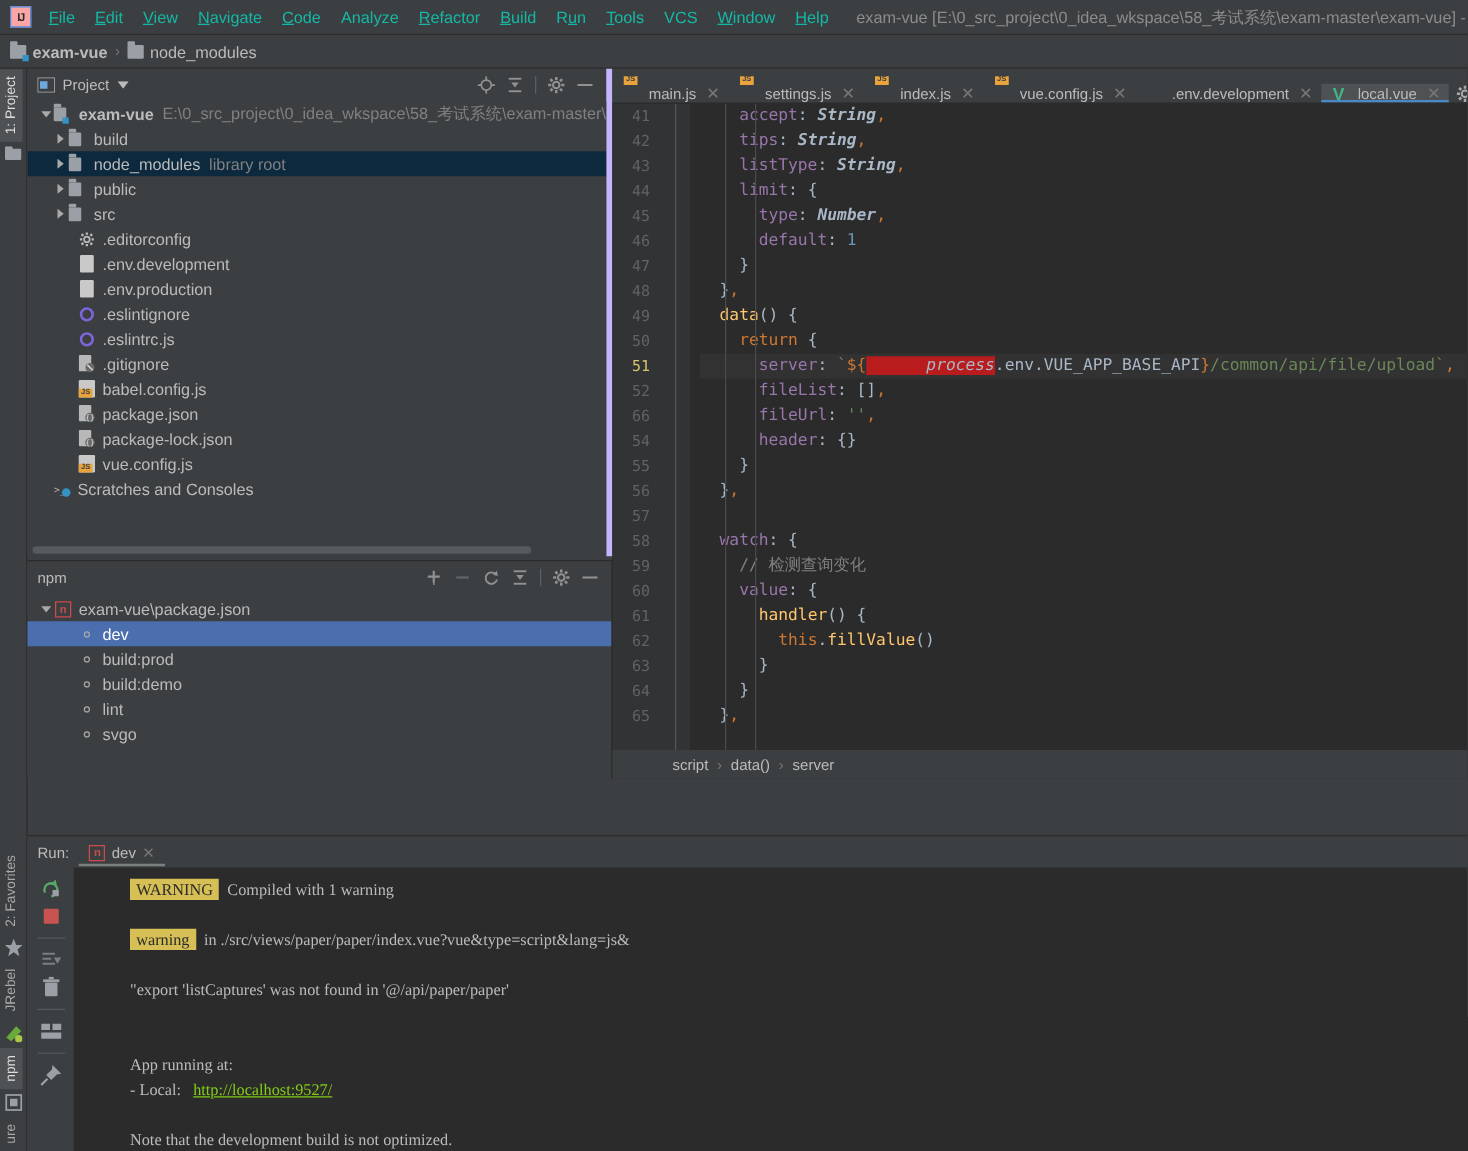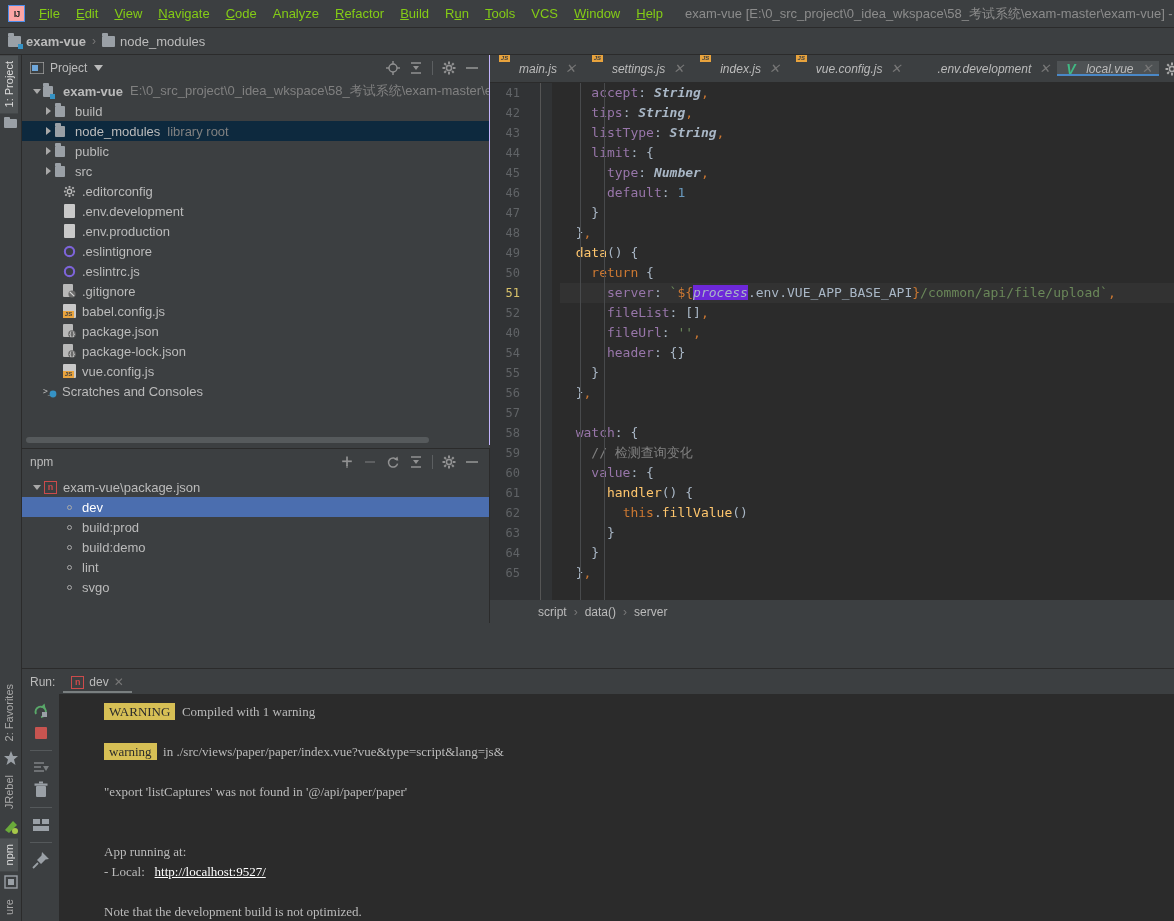--- a/index.html
+++ b/index.html
@@ -21,21 +21,21 @@
     overflow: hidden; white-space: nowrap;
   }
   .ij-logo {
     width: 17px; height: 17px; margin: 0 6px 0 4px;
     border: 1px solid #4c8de8; background: #fca5a5;
     color: #2b2b2b; font-size: 9px; font-weight: bold;
     display: flex; align-items: center; justify-content: center;
     flex: 0 0 auto; letter-spacing: -1px;
   }
   .menu-item {
-    padding: 4px 8px; color: #84cc16; font-size: 13px; flex: 0 0 auto;
+    padding: 4px 8px; color: #14b8a6; font-size: 13px; flex: 0 0 auto;
   }
   .menu-item .u { text-decoration: underline; }
   .win-title {
     margin-left: 14px; color: #8c8c8c; font-size: 13px;
     flex: 1 1 auto; overflow: hidden; text-overflow: clip; white-space: nowrap;
   }
 
   
   .navbar {
     height: 27px; background: #3c3f41; display: flex; align-items: center;
@@ -68,21 +68,21 @@
     white-space: nowrap; text-align: left;
   }
   .vtab.active { background: #4e5254; color: #ddd; }
   .strip-top { position: absolute; top: 0; left: 0; width: 22px; }
   .strip-bot { position: absolute; bottom: 0; left: 0; width: 22px; }
   .mini-ic { display: block; margin: 4px auto; }
 
   
   .projectpanel {
     position: absolute; left: 22px; top: 55px; width: 468px; height: 390px;
-    background: #3c3f41; border-right: 1px solid #c4b5fd;
+    background: #3c3f41; border-right: 5px solid #c4b5fd;
     display: flex; flex-direction: column;
   }
   .panel-head {
     height: 26px; display: flex; align-items: center;
     padding: 0 4px 0 8px; flex: 0 0 auto;
   }
   .panel-title { font-size: 12px; color: #bbbbbb; }
   .panel-icons { margin-left: auto; display: flex; align-items: center; gap: 9px; padding-right: 6px; }
   .pi { width: 14px; height: 14px; opacity: .78; }
   .divline { width: 1px; height: 14px; background: #5c5f61; }
@@ -127,22 +127,22 @@
     width: 13px; height: 13px; border: 1.5px solid #cc4b4b; color: #cc4b4b;
     font-size: 9px; font-weight: bold; line-height: 10px; text-align: center;
   }
 
   
   .editor {
     position: absolute; left: 490px; top: 55px; right: 0; height: 568px;
     background: #2b2b2b; display: flex; flex-direction: column;
   }
   .tabbar {
-    height: 28px; background: #3c3f41; display: flex; align-items: center;
-    flex: 0 0 auto; overflow: hidden; border-bottom: 1px solid #2b2b2b; font-style: italic;
+    height: 28px; background: #3c3f41; display: flex; align-items: flex-end;
+    flex: 0 0 auto; overflow: hidden; border-bottom: 1px solid #2b2b2b;
   }
   .tab {
     display: flex; align-items: center; padding: 0 7px 0 9px; gap: 6px;
     font-size: 12px; color: #bbbbbb; white-space: nowrap; position: relative;
   }
   .tab.active { background: #4e5254; }
   .tab.active:after {
     content: ""; position: absolute; left: 0; right: 0; bottom: 0;
     height: 2px; background: #4a88c7;
   }
@@ -185,21 +185,21 @@
   .cline { height: 20px; line-height: 20px; white-space: pre; }
   .cline.cur { background: #323232; }
   .k-prop { color: #9876aa; }
   .k-kw   { color: #cc7832; }
   .k-type { color: #a9b7c6; font-style: italic; font-weight: bold; }
   .k-plain{ color: #a9b7c6; }
   .k-num  { color: #6897bb; }
   .k-str  { color: #6a8759; }
   .k-cmt  { color: #808080; }
   .k-fn   { color: #ffc66d; }
-  .k-sel  { background: #6d28d9; color: #a9b7c6; font-style: italic; }
+  .k-sel  { background: #b91c1c; color: #a9b7c6; font-style: italic; padding-left: 48px; }
   .indentline {
     position: absolute; top: 0; bottom: 0; width: 1px; background: #484a4c;
   }
   .crumbbar {
     height: 23px; flex: 0 0 auto; background: #3c3f41;
     display: flex; align-items: center; padding-left: 48px;
     font-size: 12px; color: #bbbbbb; gap: 7px;
   }
   .crumbbar .sep { color: #777; }
 
@@ -230,21 +230,21 @@
   .run-icons .sepline { width: 22px; height: 1px; background: #55595b; margin: 4px 0; }
   .console {
     flex: 1 1 auto; background: #2b2b2b; padding: 8px 0 0 44px;
     font-family: Liberation Serif, serif; font-size: 13px; color: #bbbbbb;
     overflow: hidden;
   }
   .conline { height: 20px; line-height: 20px; white-space: pre; }
   .badge {
     background: #d6bf55; color: #2b2b2b; padding: 1px 5px; font-weight: normal;
   }
-  .link { color: #ffffff; text-decoration: underline; }
+  .link { color: #84cc16; text-decoration: underline; }
   .teal { color: #fef9c3; }
 </style>
 </head>
 <body>
 
 <div class="app">
 
   <div class="menubar">
     <div class="ij-logo">IJ</div>
     <div class="menu-item"><span class="u">F</span>ile</div>
@@ -664,21 +664,21 @@
         <div class="gline">43</div>
         <div class="gline">44</div>
         <div class="gline">45</div>
         <div class="gline">46</div>
         <div class="gline">47</div>
         <div class="gline">48</div>
         <div class="gline">49</div>
         <div class="gline">50</div>
         <div class="gline cur">51</div>
         <div class="gline">52</div>
-        <div class="gline">40</div>
+        <div class="gline">66</div>
         <div class="gline">54</div>
         <div class="gline">55</div>
         <div class="gline">56</div>
         <div class="gline">57</div>
         <div class="gline">58</div>
         <div class="gline">59</div>
         <div class="gline">60</div>
         <div class="gline">61</div>
         <div class="gline">62</div>
         <div class="gline">63</div>

